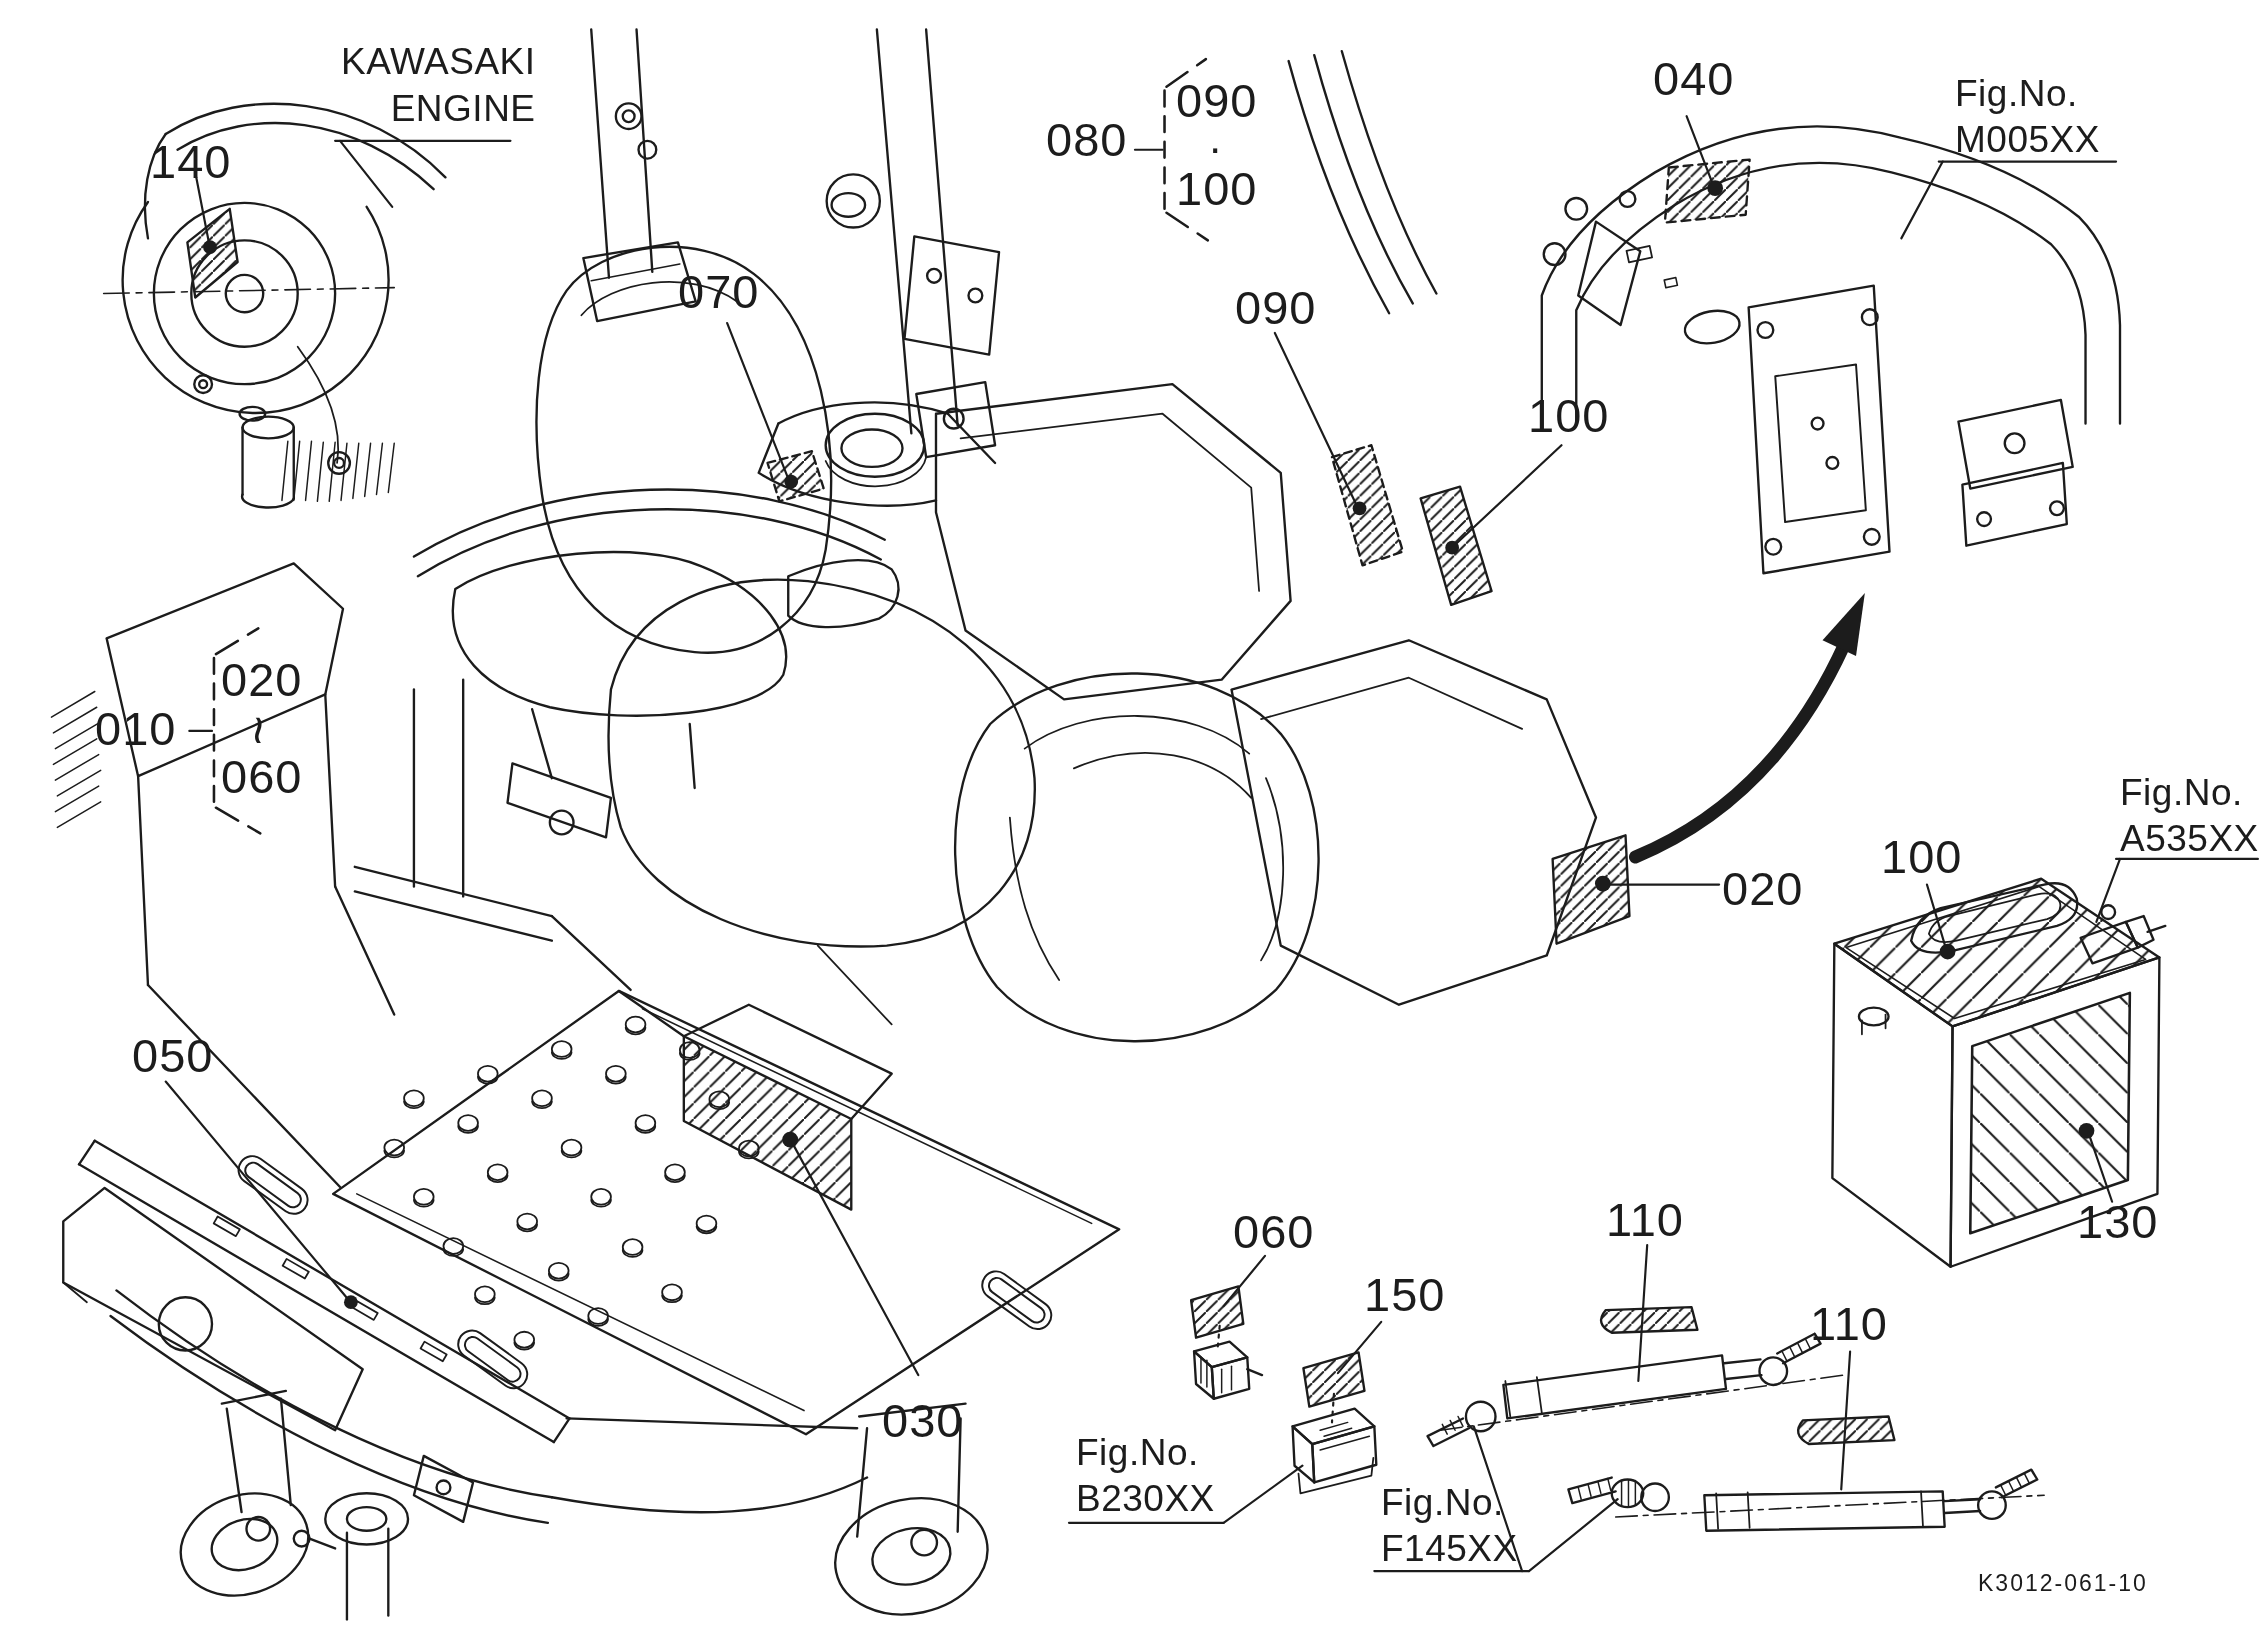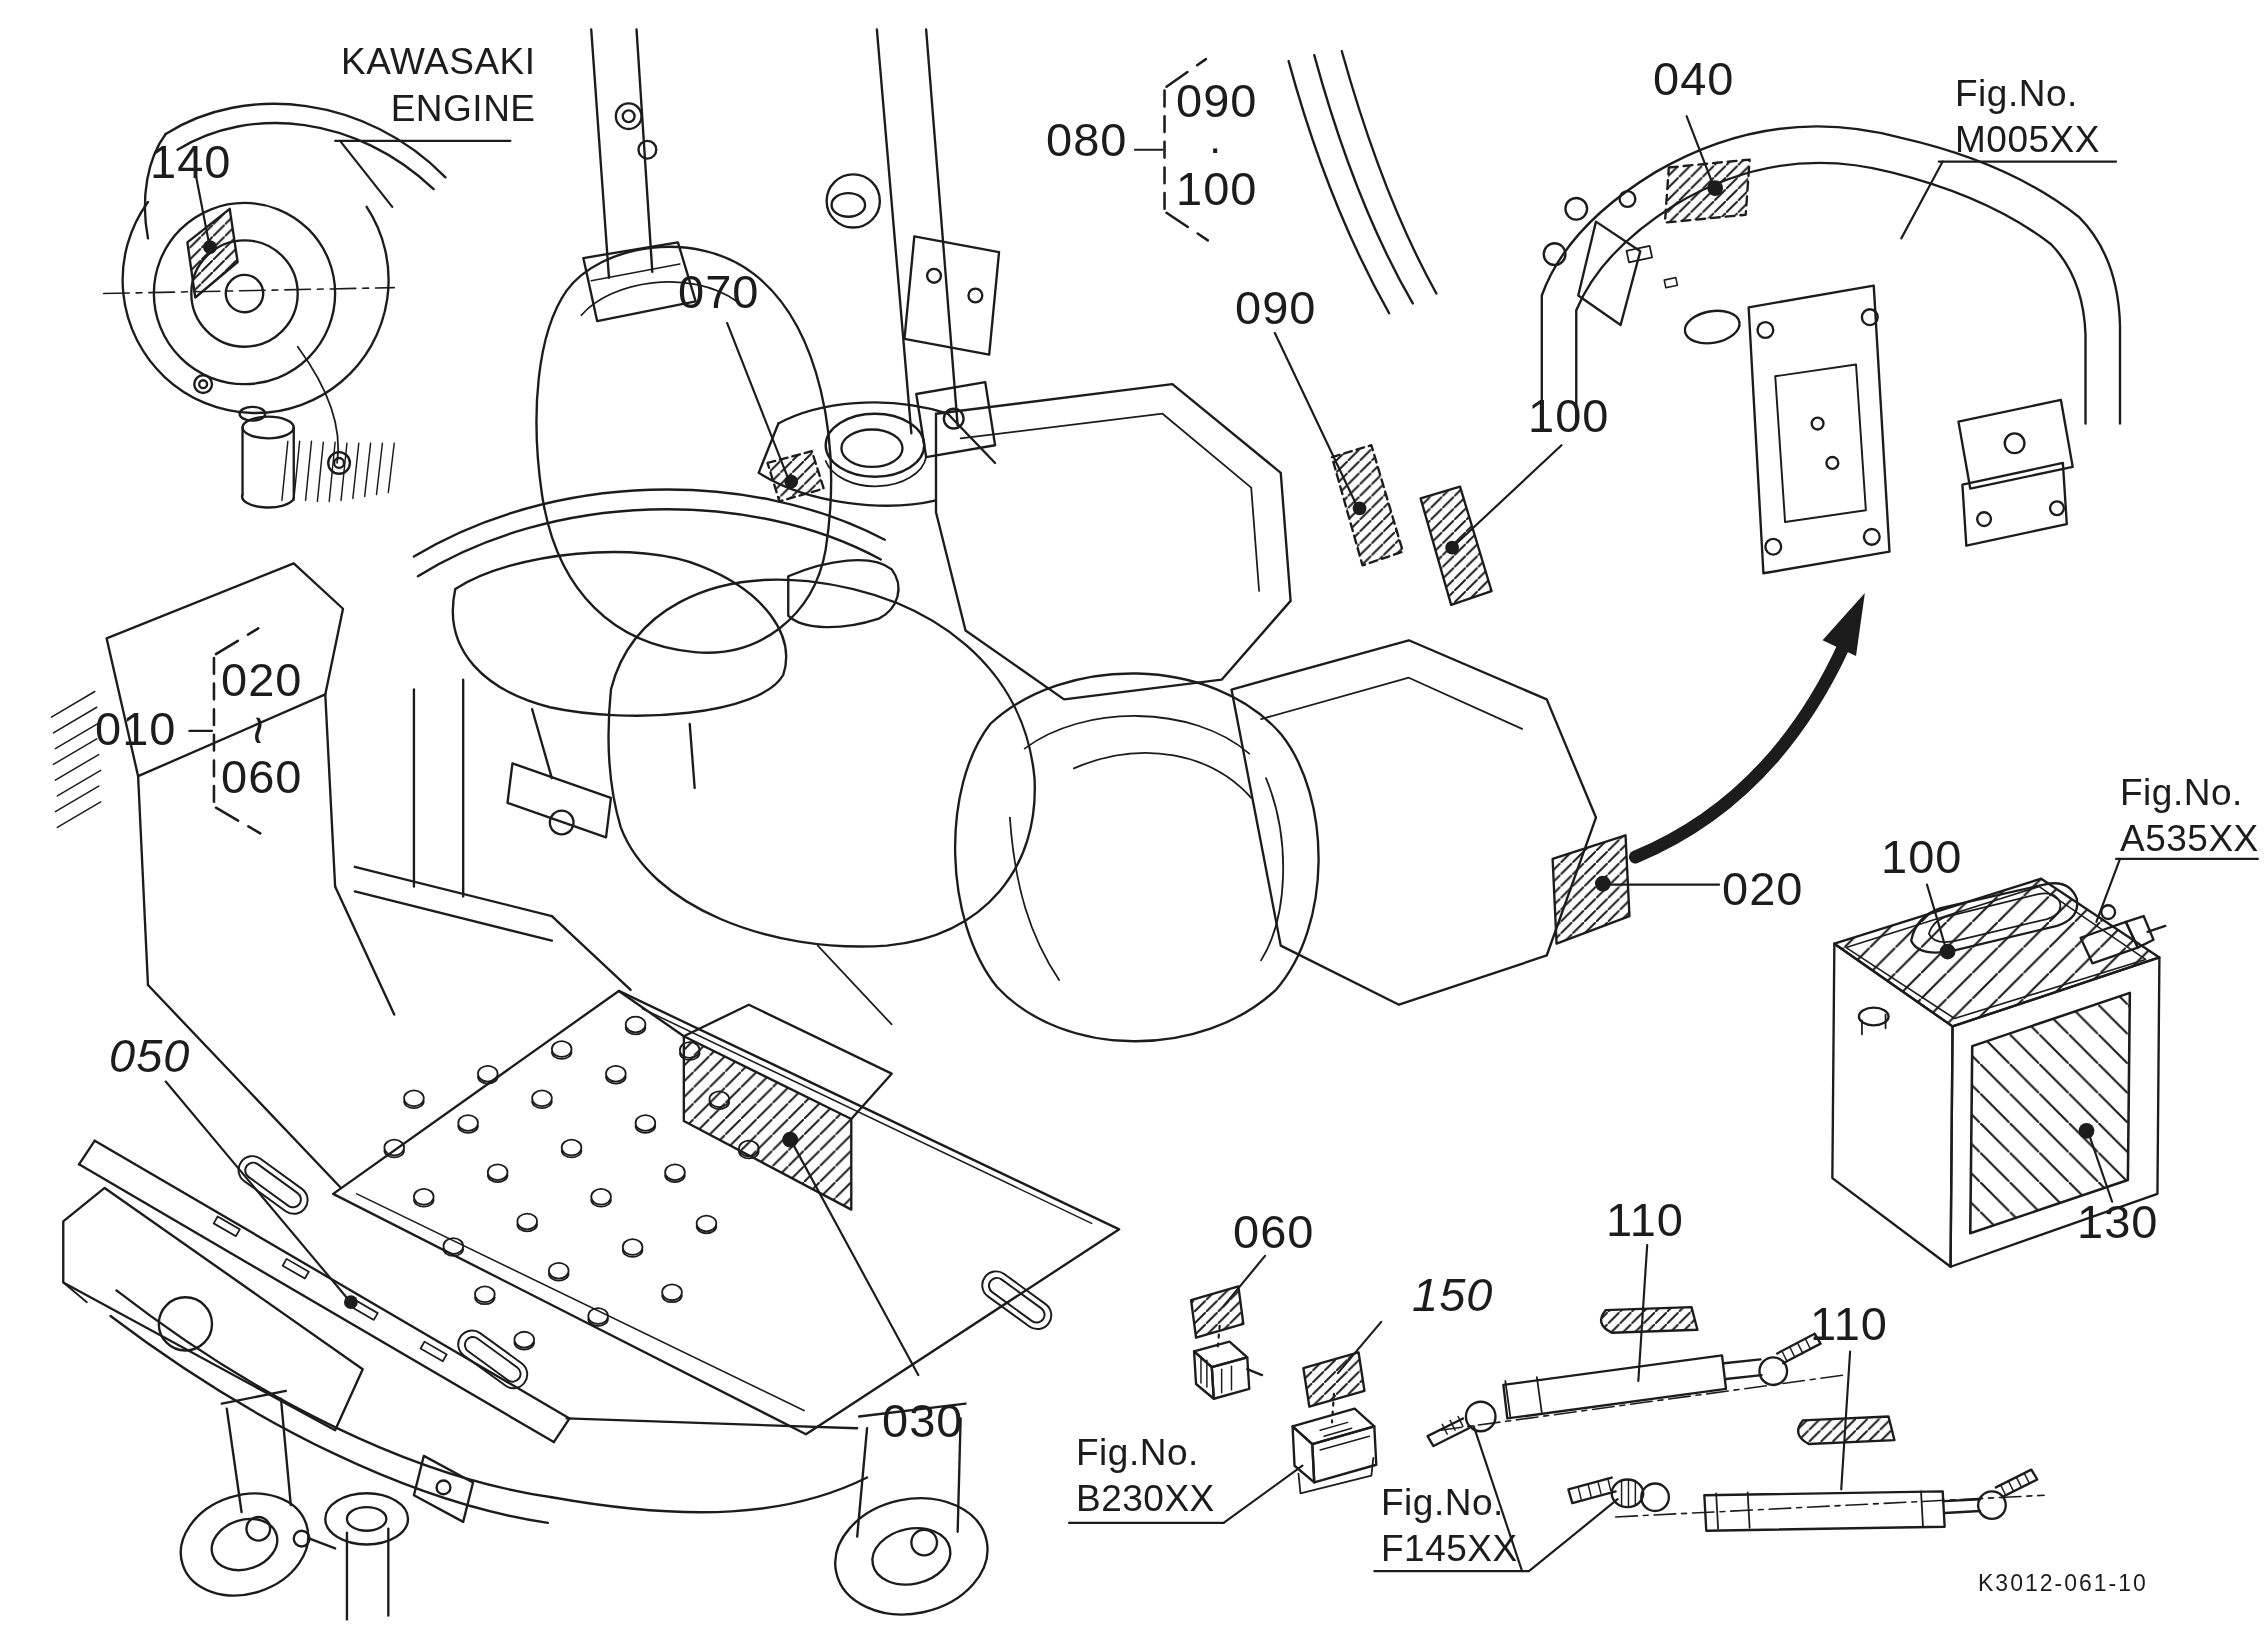--- a/index.html
+++ b/index.html
@@ -431,24 +431,24 @@
   <div class="lbl" style="left:1235px;top:284px;">090</div>
   <div class="lbl" style="left:1528px;top:392px;">100</div>
   <div class="lbl" style="left:1653px;top:55px;">040</div>
   <div class="lbl" style="left:95px;top:705px;">010</div>
   <div class="lbl" style="left:221px;top:656px;">020</div>
   <div class="sep rot90" style="left:244px;top:705px;font-size:51px;">~</div>
   <div class="lbl" style="left:221px;top:753px;">060</div>
   <div class="lbl" style="left:1722px;top:865px;">020</div>
   <div class="lbl" style="left:1881px;top:833px;">100</div>
   <div class="lbl" style="left:2077px;top:1198px;">130</div>
-  <div class="lbl" style="left:109px;top:1032px;font-style:italic;">050</div>
+  <div class="lbl" style="left:132px;top:1032px;">050</div>
   <div class="lbl" style="left:882px;top:1373px;margin-top:24px;">030</div>
   <div class="lbl" style="left:1233px;top:1208px;">060</div>
-  <div class="lbl" style="left:1412px;top:1271px;font-style:italic;">150</div>
+  <div class="lbl" style="left:1364px;top:1271px;">150</div>
   <div class="lbl" style="left:1606px;top:1196px;">110</div>
   <div class="lbl" style="left:1810px;top:1300px;">110</div>
 
   <div class="figref" style="left:1955px;top:71px;">
     <div>Fig.No.</div>
     <div>M005XX</div>
   </div>
   <div class="figref" style="left:2120px;top:770px;">
     <div>Fig.No.</div>
     <div>A535XX</div>

